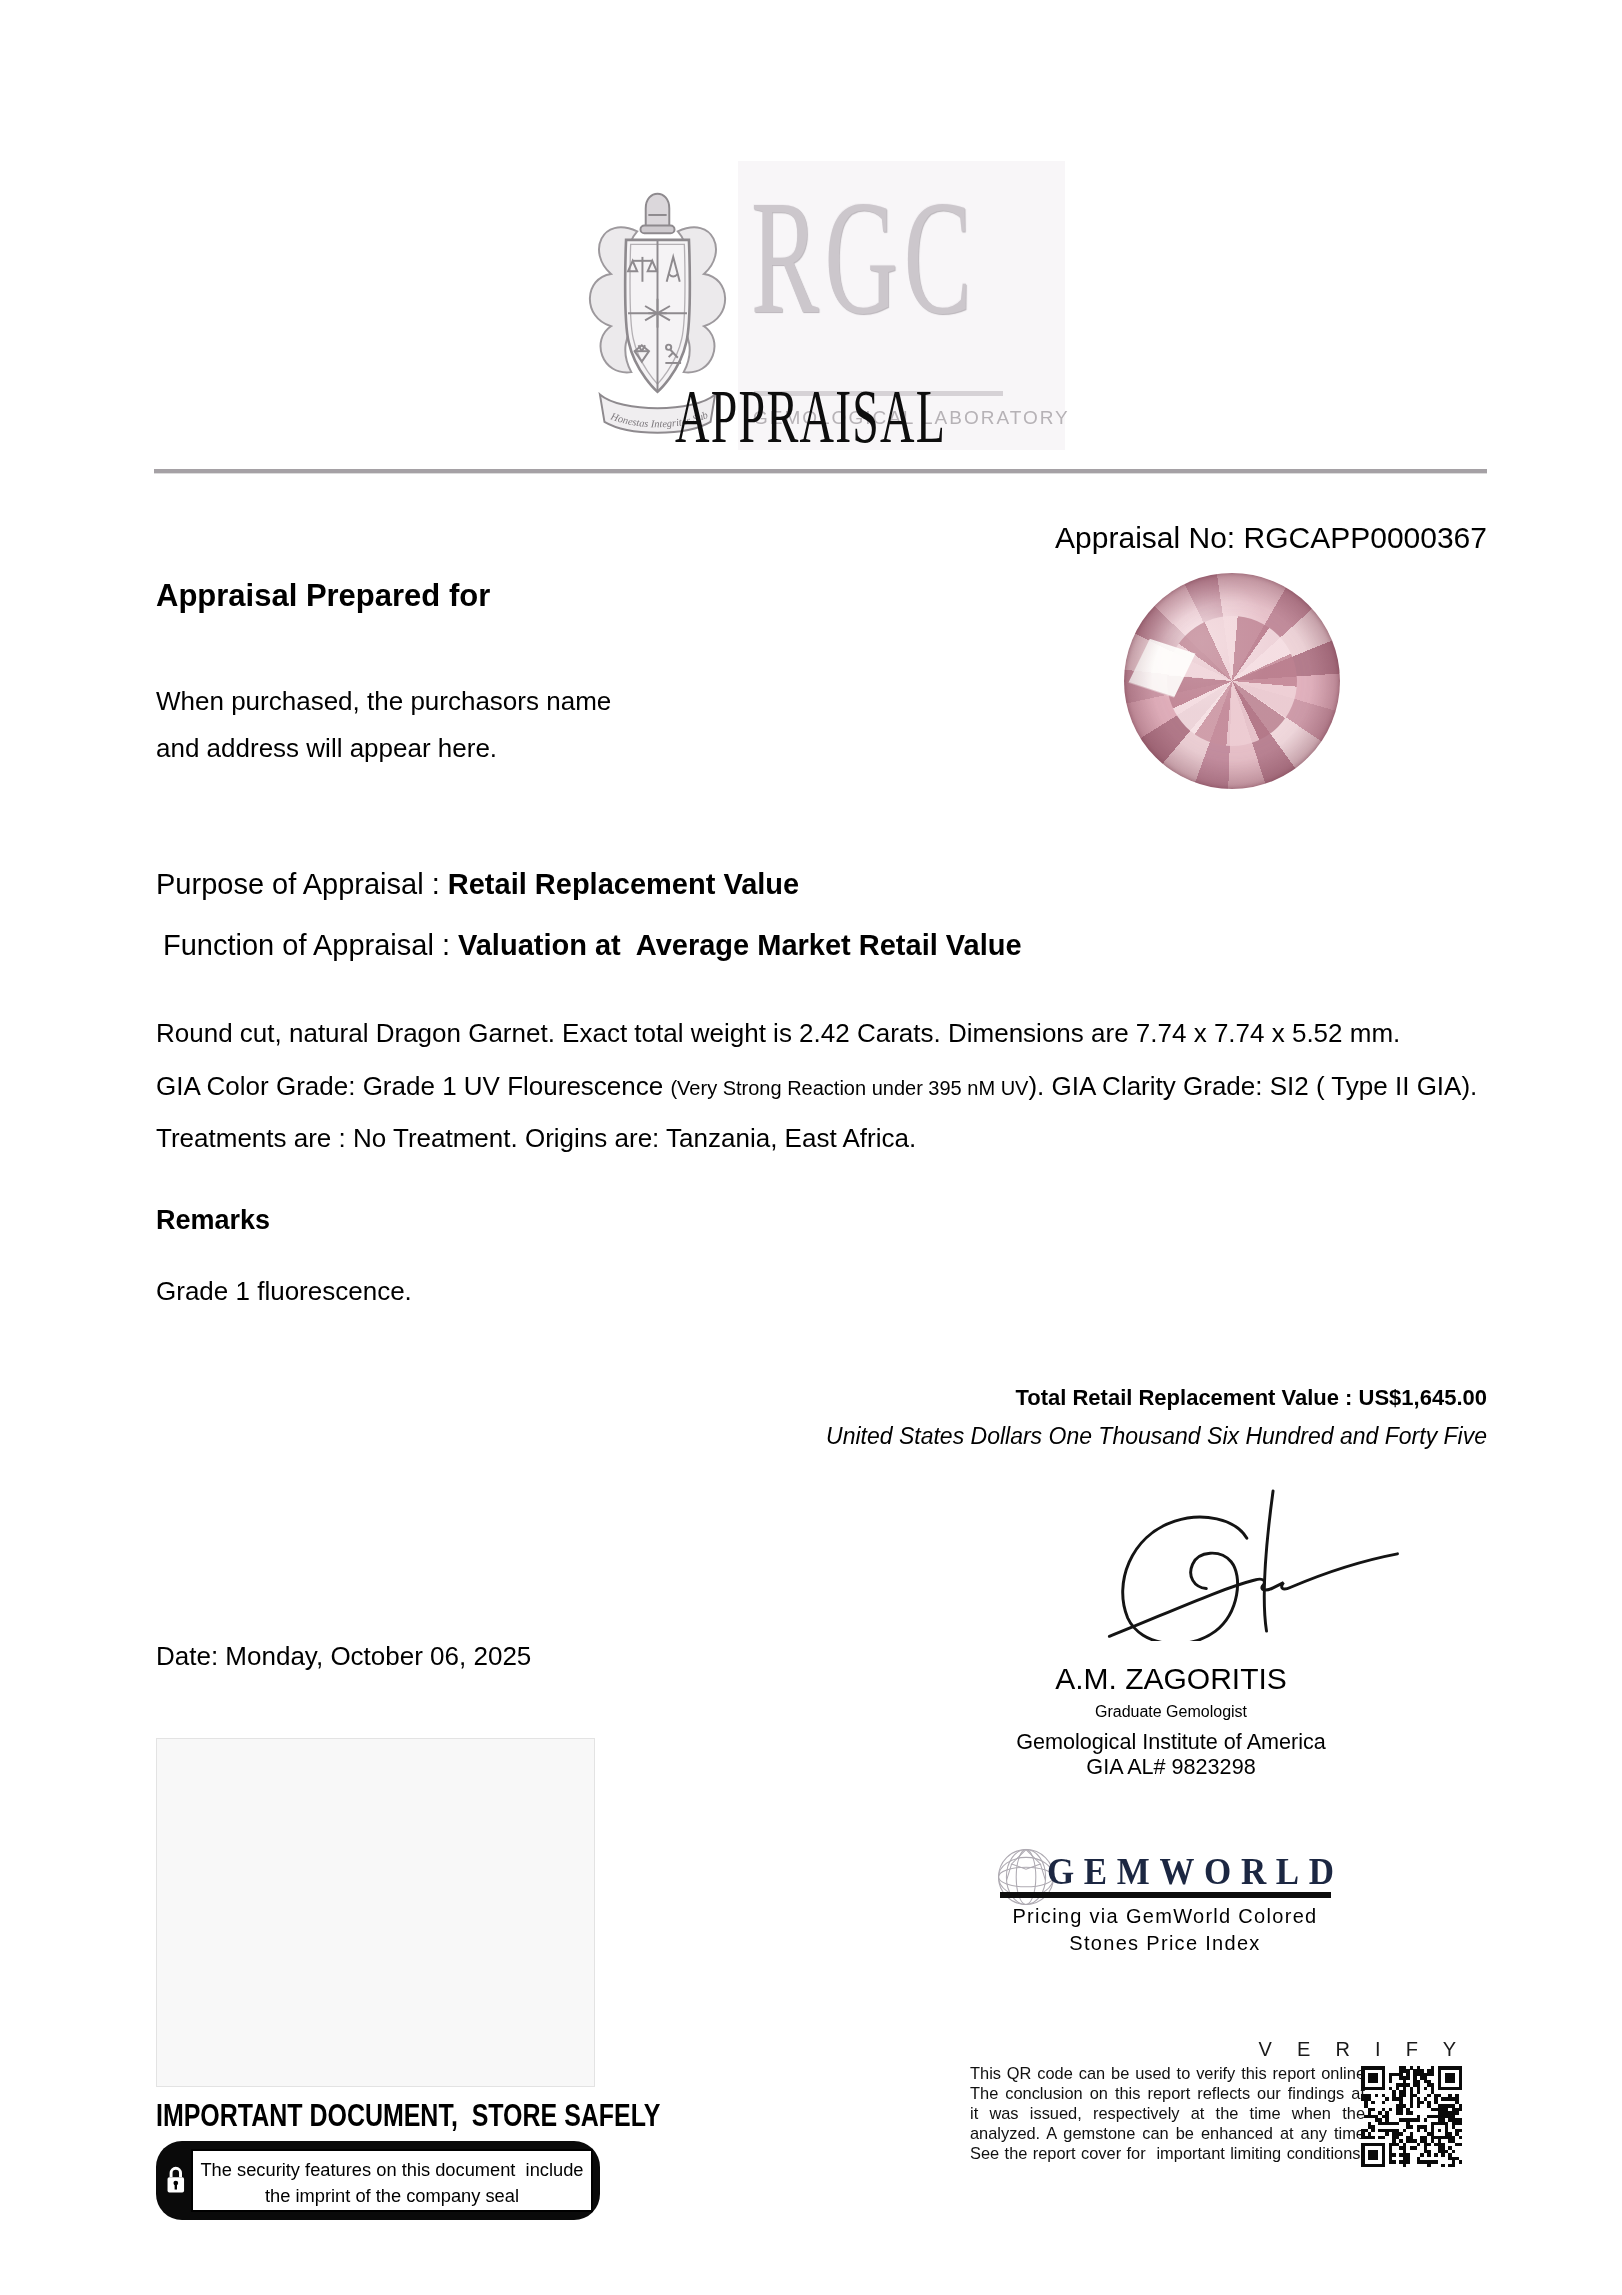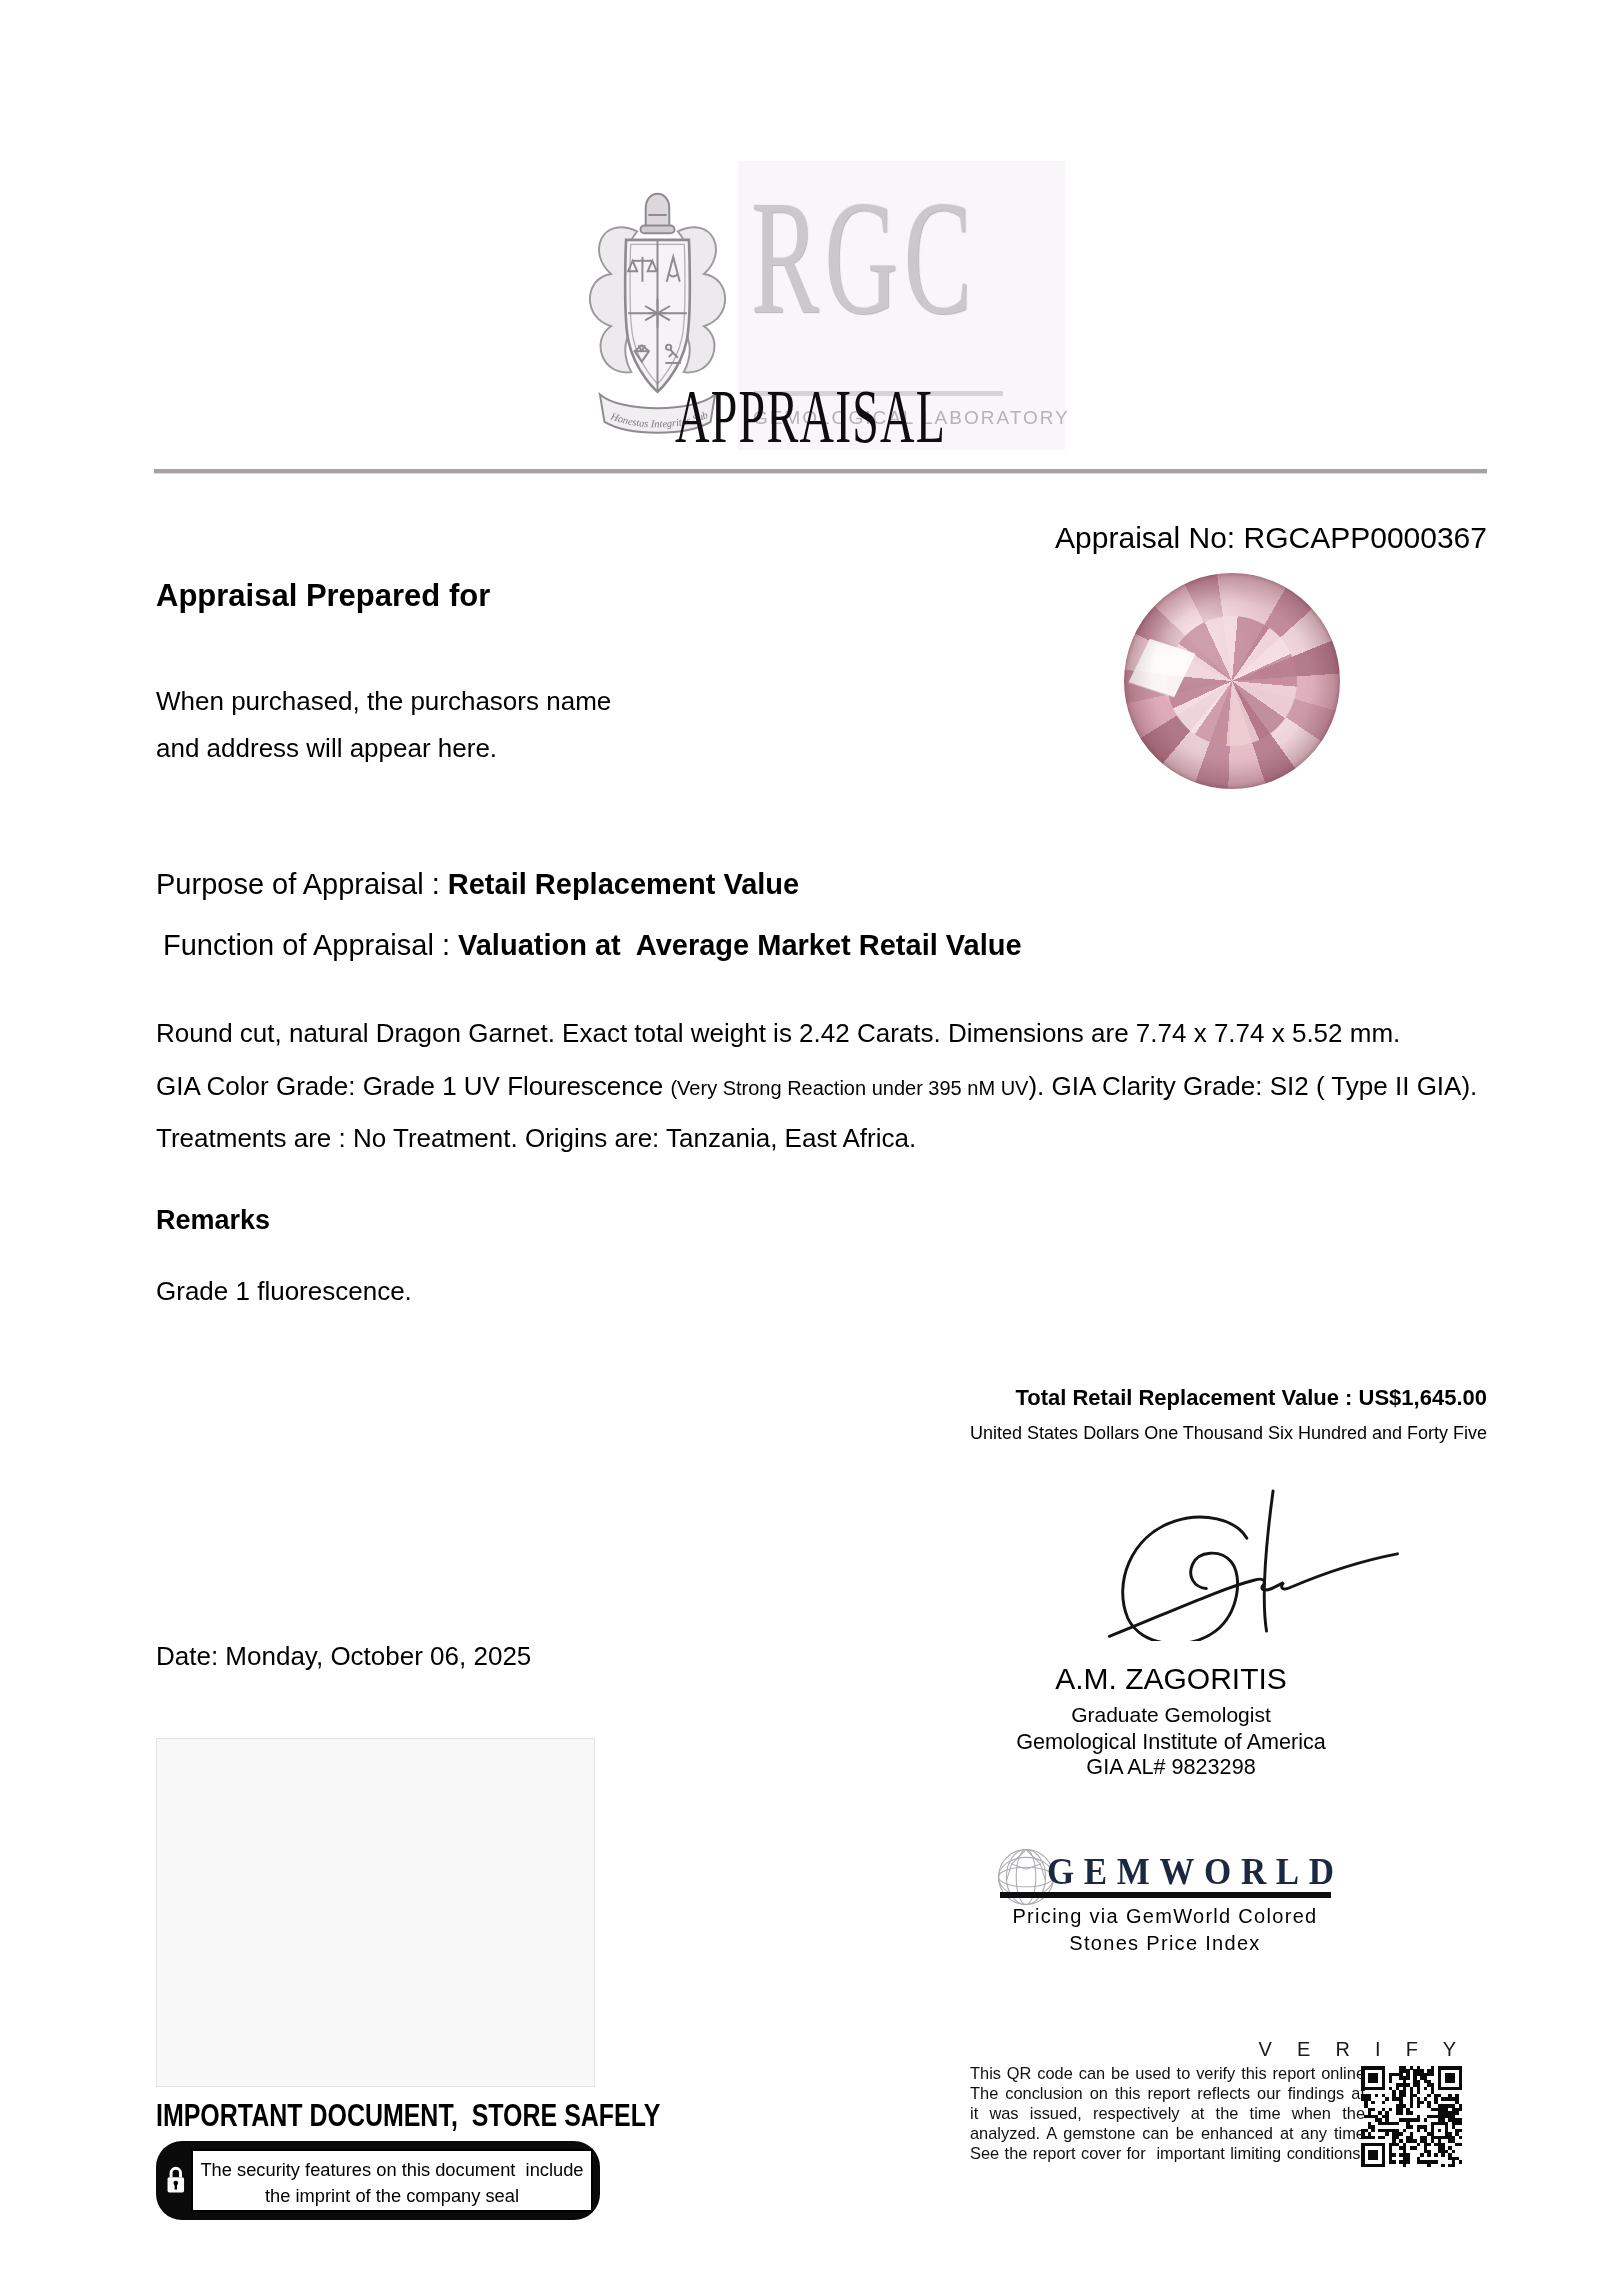--- a/index.html
+++ b/index.html
@@ -59,26 +59,26 @@
   .desc2{left:156px;top:1071px;font-size:26px;}
   .desc2 .small{font-size:20px;}
   .desc3{left:156px;top:1123px;font-size:26px;}
 
   
   .remarks-heading{left:156px;top:1205px;font-size:27px;font-weight:bold;}
   .remarks-text{left:156px;top:1276px;font-size:26px;}
 
   
   .total-line{right:135px;top:1385px;font-size:22px;font-weight:bold;}
-  .total-words{right:135px;top:1423px;font-size:18px;}
+  .total-words{right:135px;top:1423px;font-size:23px;font-style:italic;}
 
   
   .signature{left:1057px;top:1487px;}
   .sig-name{left:1001px;top:1662px;width:340px;text-align:center;font-size:30px;}
-  .sig-t1{left:1001px;top:1703px;width:340px;text-align:center;font-size:21px;}
+  .sig-t1{left:1001px;top:1703px;width:340px;text-align:center;font-size:16px;}
   .sig-t2{left:1001px;top:1729px;width:340px;text-align:center;font-size:21.6px;}
   .sig-lic{left:1001px;top:1754px;width:340px;text-align:center;font-size:21.6px;}
 
   .date-line{left:156px;top:1641px;font-size:26px;}
 
   
   .gw-globe{left:992px;top:1843px;}
   .gw-brand{left:1047px;top:1849px;font-family:"Liberation Serif",serif;font-weight:bold;font-size:38px;
             letter-spacing:10.5px;color:#1c2742;transform:scaleX(.92);transform-origin:left top;}
   .gw-rule{left:1000px;top:1892px;width:331px;height:5.9px;background:#0d0d0d;}

